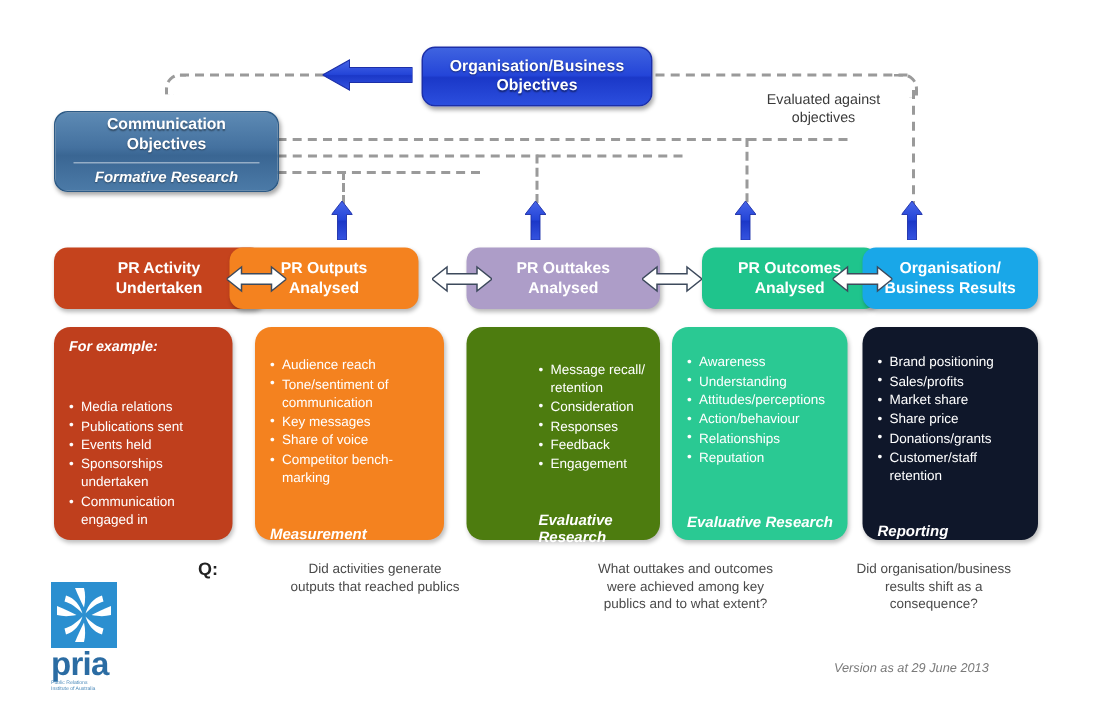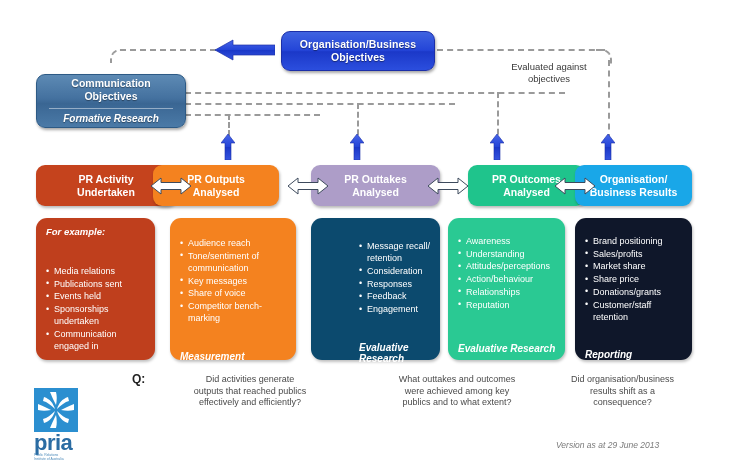--- a/index.html
+++ b/index.html
@@ -106,21 +106,21 @@
   }
   .chain-body li:before{
     content:"\2022";position:absolute;left:0;top:-.5px;font-size:9px;
   }
   .chain-body .foot{
     font-style:italic;font-weight:bold;font-size:10px;
     margin-top:auto;padding-top:2px;
   }
   .c0h{background:#c5431d;} .c0b{background:#bf3f1d;}
   .c1h{background:#f4821f;} .c1b{background:#f4821f;}
-  .c2h{background:#ad9dc8;} .c2b{background:#0c4a6e;padding-left:48px;}
+  .c2h{background:#ad9dc8;} .c2b{background:#4d7c0f;padding-left:48px;}
   .c3h{background:#1fc48c;} .c3b{background:#2ac993;}
   .c4h{background:#19a7e8;} .c4b{background:#0f172a;}
 
   
   .dbl-arrow{position:absolute;top:176px;width:40px;height:20px;}
 
   
   .q-block{
     position:absolute;text-align:center;color:#4a4a4a;
     font-size:9px;line-height:11.5px;
@@ -324,21 +324,20 @@
       <li>Customer/staff retention</li>
     </ul>
     <div class="foot">Reporting</div>
   </div>
 
   <div class="q-block" style="left:132px;top:374px;width:218px;">
     <span class="qmark">Q:</span>
     <div style="padding-left:18px;">
       <div>Did activities generate</div>
       <div>outputs that reached publics</div>
-      <div>effectively and efficiently?</div>
     </div>
   </div>
 
   <div class="q-block" style="left:372px;top:374px;width:170px;">
     <div>What outtakes and outcomes</div>
     <div>were achieved among key</div>
     <div>publics and to what extent?</div>
   </div>
 
   <div class="q-block" style="left:535px;top:374px;width:175px;">

